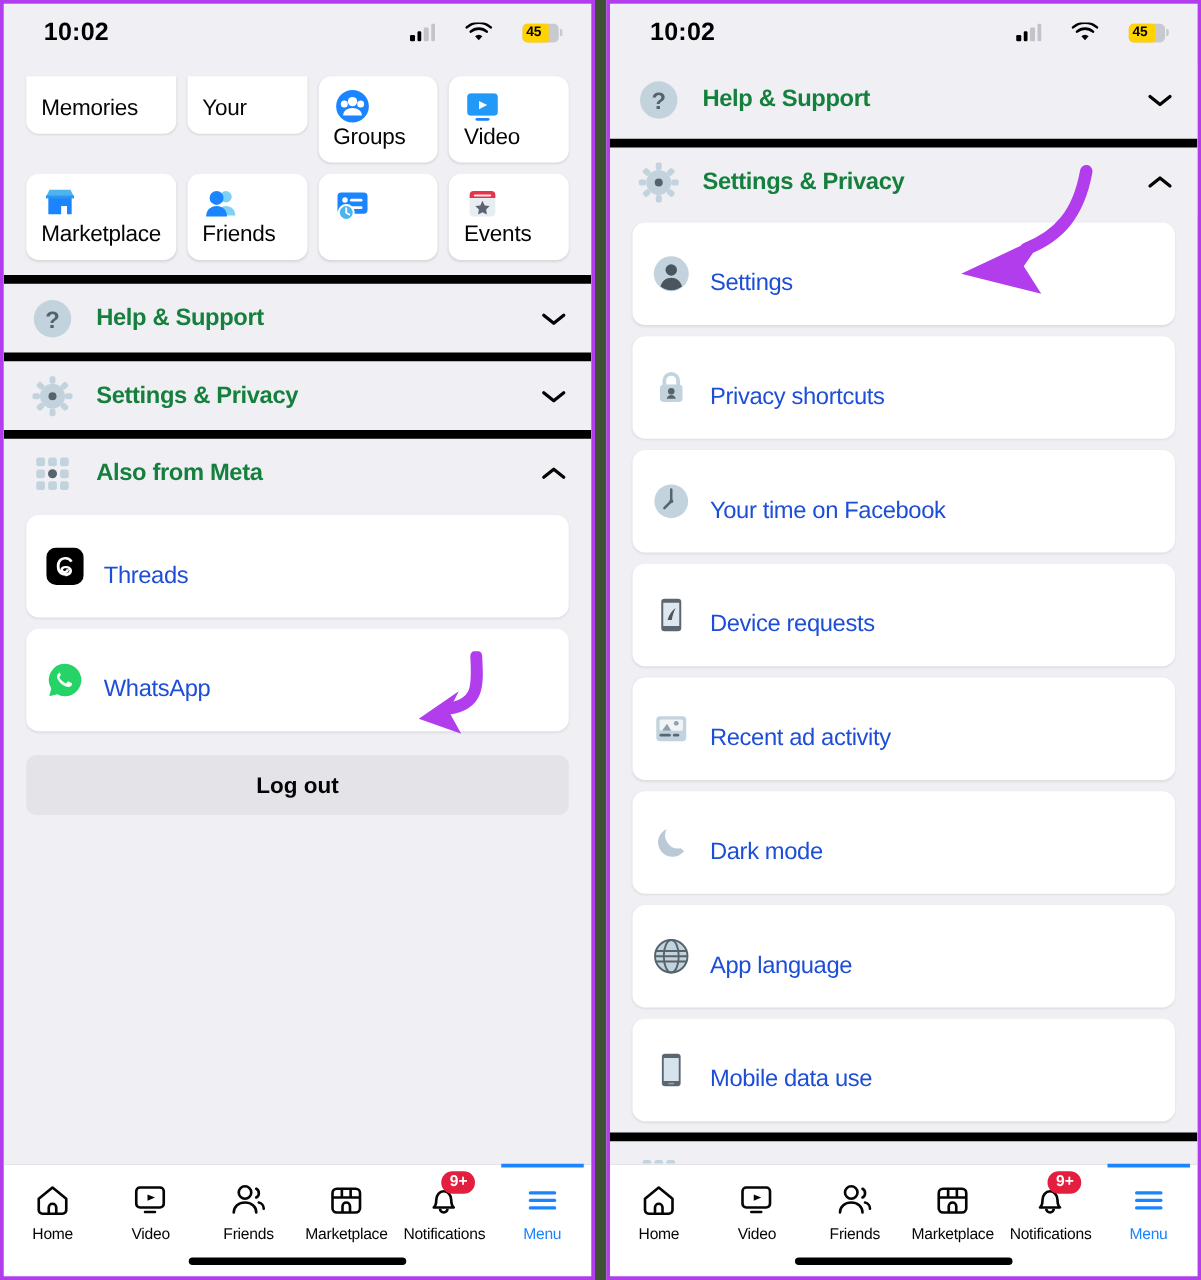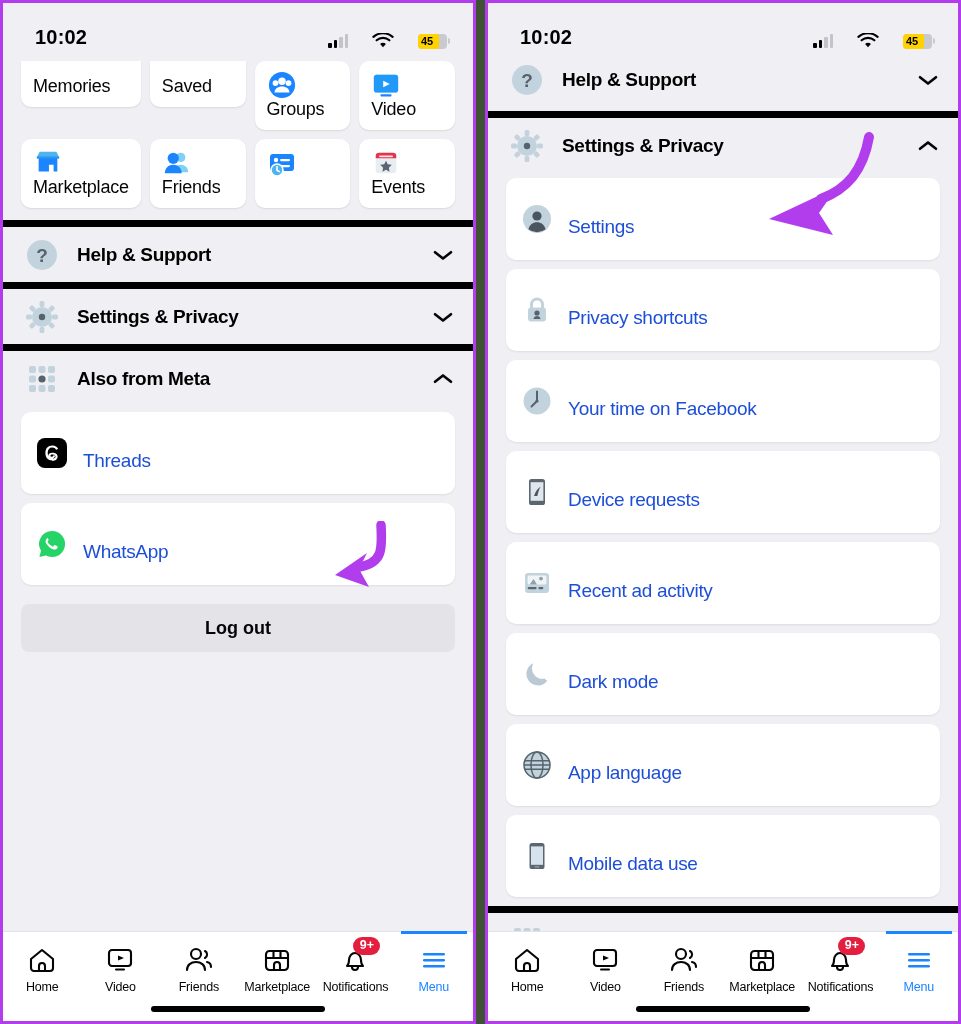--- a/index.html
+++ b/index.html
@@ -21,21 +21,21 @@
     overflow:hidden;
   }
   .phone.left  { width:476px; }
   .phone.right { width:476px; margin-left:9px; }
 
   
   .statusbar {
     height:46px;
     flex:0 0 46px;
     display:flex;
-    align-items:flex-end;
+    align-items:center;
     justify-content:space-between;
     padding:0 26px 0 32px;
     background:#f0f0f4;
   }
   .status-time { font-size:20px; font-weight:700; color:#000; letter-spacing:.2px; }
   .status-icons { display:flex; align-items:center; gap:24px; }
 
   .sig { display:flex; align-items:flex-end; gap:2px; height:13px; }
   .sig i { width:3.5px; background:#000; border-radius:1px; display:block; }
   .sig i:nth-child(1){ height:5px; }
@@ -91,21 +91,21 @@
 
   
   .acc-row {
     display:flex; align-items:center;
     height:62px; padding:0 20px 0 22px;
     border-top:7px solid #000000;
     background:#f0f0f4; cursor:pointer;
   }
   .acc-row.no-top { border-top:none; }
   .acc-icon { width:34px; height:34px; flex:0 0 34px; margin-right:18px; }
-  .acc-label { flex:1; font-size:19px; font-weight:700; color:#000000; letter-spacing:-.3px; }
+  .acc-label { flex:1; font-size:19px; font-weight:700; color:#15803d; letter-spacing:-.3px; }
   .chev { width:20px; height:12px; flex:0 0 20px; }
 
   
   .cardlist { padding:6px 18px 0; }
   .cardlist.tight { padding-top:5px; }
   .lcard {
     background:#fff; border-radius:10px;
     min-height:82px; margin-bottom:9px;
     display:flex; align-items:center;
     padding:0 16px; cursor:pointer;
@@ -183,21 +183,21 @@
   </div>
 
   <div class="screen">
 
     <div class="grid">
 
       <div class="gcard clipped">
         <span class="gl">Memories</span>
       </div>
       <div class="gcard clipped">
-        <span class="gl">Saved</span>
+        <span class="gl">Your</span>
       </div>
 
       <div class="gcard">
         <svg class="gi" viewBox="0 0 30 30">
           <circle cx="15" cy="15" r="14" fill="#1b84ff"></circle>
           <circle cx="15" cy="11" r="4" fill="#fff"></circle>
           <circle cx="8" cy="13" r="3" fill="#fff"></circle>
             <circle cx="22" cy="13" r="3" fill="#fff"></circle>
           <path d="M7 23c0-4 3.6-6.4 8-6.4S23 19 23 23z" fill="#fff"></path>
         </svg>

